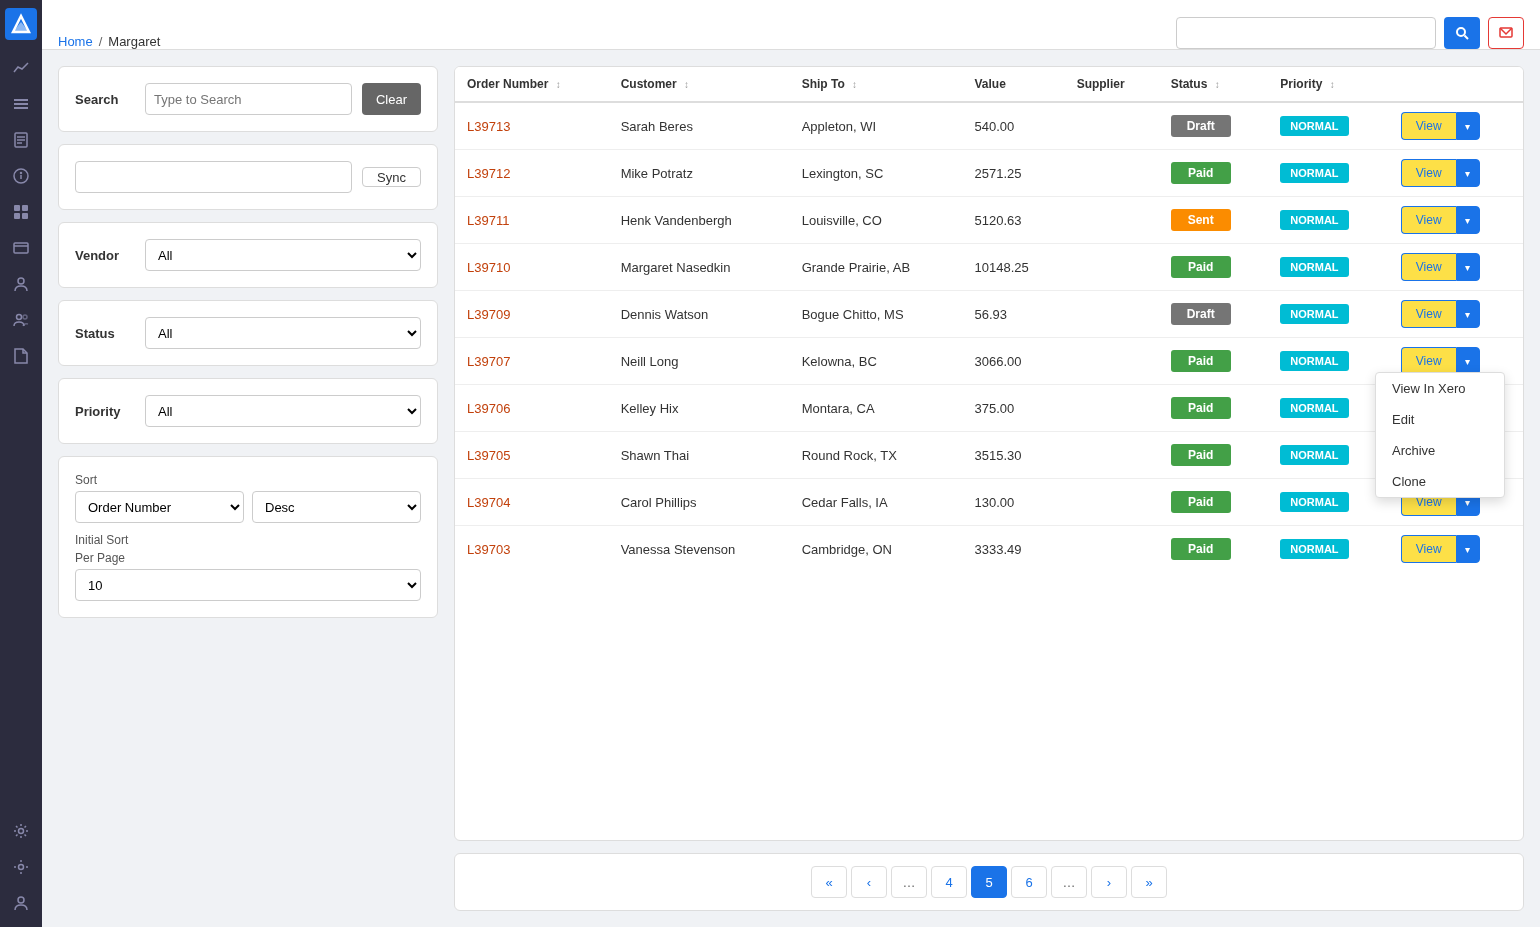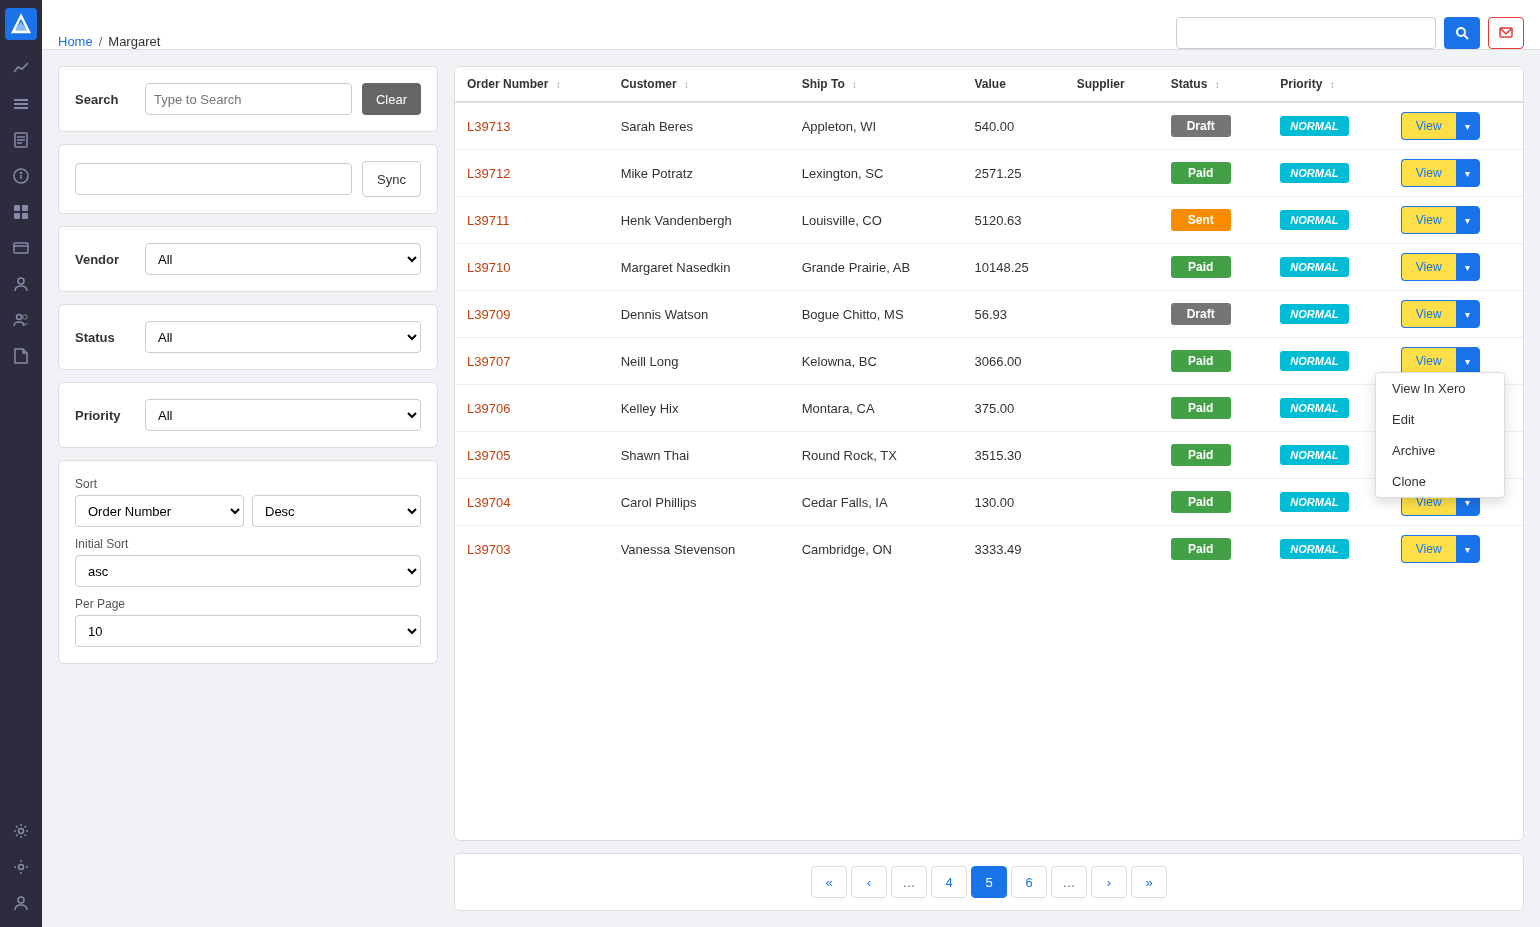--- a/index.html
+++ b/index.html
@@ -28,21 +28,21 @@
     
     .page-body { display: flex; flex: 1; overflow: hidden; padding: 16px; gap: 16px; }
 
     
     .left-panel { width: 380px; flex-shrink: 0; display: flex; flex-direction: column; gap: 12px; }
     .filter-card { background: #fff; border: 1px solid #ddd; border-radius: 6px; padding: 16px; }
     .filter-row { display: flex; align-items: center; gap: 10px; }
     .filter-label { font-weight: 600; font-size: 13px; color: #333; min-width: 60px; }
     .filter-input { flex: 1; height: 32px; border: 1px solid #ccc; border-radius: 4px; padding: 0 8px; font-size: 13px; color: #999; }
     .btn-clear { height: 32px; padding: 0 14px; background: #666; color: #fff; border: none; border-radius: 4px; cursor: pointer; font-size: 13px; }
-    .btn-sync { height: 36px; padding: 0 14px; background: #fff; color: #333; border: 1px solid #ccc; border-radius: 4px; cursor: pointer; font-size: 13px; }
+    .btn-sync { height: 20px; padding: 0 14px; background: #fff; color: #333; border: 1px solid #ccc; border-radius: 4px; cursor: pointer; font-size: 13px; }
     .sync-input { flex: 1; height: 32px; border: 1px solid #ccc; border-radius: 4px; }
     .filter-select { flex: 1; height: 32px; border: 1px solid #ccc; border-radius: 4px; padding: 0 8px; font-size: 13px; background: #fff; }
 
     
     .sort-card { background: #fff; border: 1px solid #ddd; border-radius: 6px; padding: 16px; }
     .sort-label { font-size: 12px; color: #555; margin-bottom: 4px; font-weight: 500; }
     .sort-row { display: flex; gap: 8px; margin-bottom: 10px; }
     .sort-select { flex: 1; height: 32px; border: 1px solid #ccc; border-radius: 4px; padding: 0 8px; font-size: 13px; background: #fff; }
 
     
@@ -57,21 +57,21 @@
     .data-table tr:last-child td { border-bottom: none; }
     .order-link { color: #c2410c; text-decoration: none; cursor: pointer; }
 
     
     .status-badge { display: inline-block; padding: 4px 12px; border-radius: 3px; color: #fff; font-size: 12px; font-weight: 600; text-align: center; min-width: 60px; }
     .status-draft { background: #757575; }
     .status-paid { background: #43a047; text-align: center; }
     .status-sent { background: #fb8c00; }
 
     
-    .priority-badge { display: inline-block; padding: 4px 10px; border-radius: 3px; background: #00bcd4; color: #fff; font-size: 11px; font-weight: 700; text-align: center; font-style: italic; }
+    .priority-badge { display: inline-block; padding: 4px 10px; border-radius: 3px; background: #00bcd4; color: #fff; font-size: 11px; font-weight: 700; text-align: center; }
 
     
     .btn-view-group { display: flex; align-items: center; }
     .btn-view { height: 28px; padding: 0 14px; background: #fde047; color: #1a73e8; border: 1px solid #1a73e8; border-right: none; border-radius: 4px 0 0 4px; cursor: pointer; font-size: 12px; }
     .btn-dropdown { width: 24px; height: 28px; background: #1a73e8; color: #fff; border: 1px solid #1a73e8; border-radius: 0 4px 4px 0; cursor: pointer; display: flex; align-items: center; justify-content: center; font-size: 10px; }
 
     
     .dropdown-menu { position: absolute; background: #fff; border: 1px solid #ddd; border-radius: 4px; box-shadow: 0 4px 12px rgba(0,0,0,0.15); z-index: 100; min-width: 130px; top: 320px; right: 20px; }
     .dropdown-menu-item { padding: 8px 16px; cursor: pointer; font-size: 13px; color: #333; }
 
@@ -248,25 +248,20 @@
         <div class="sort-label">Sort</div>
         <div class="sort-row">
           <select class="sort-select">
             <option>Order Number</option>
           </select>
           <select class="sort-select">
             <option>Desc</option>
           </select>
         </div>
         <div class="sort-label">Initial Sort</div>
-        <div style="margin-bottom:10px;">
-          <select class="sort-select" style="width:100%;">
-            <option>asc</option>
-          </select>
-        </div>
         <div class="sort-label">Per Page</div>
         <div>
           <select class="sort-select" style="width:100%;">
             <option>10</option>
           </select>
         </div>
       </div>
     </div>
 
     <div class="right-panel">

